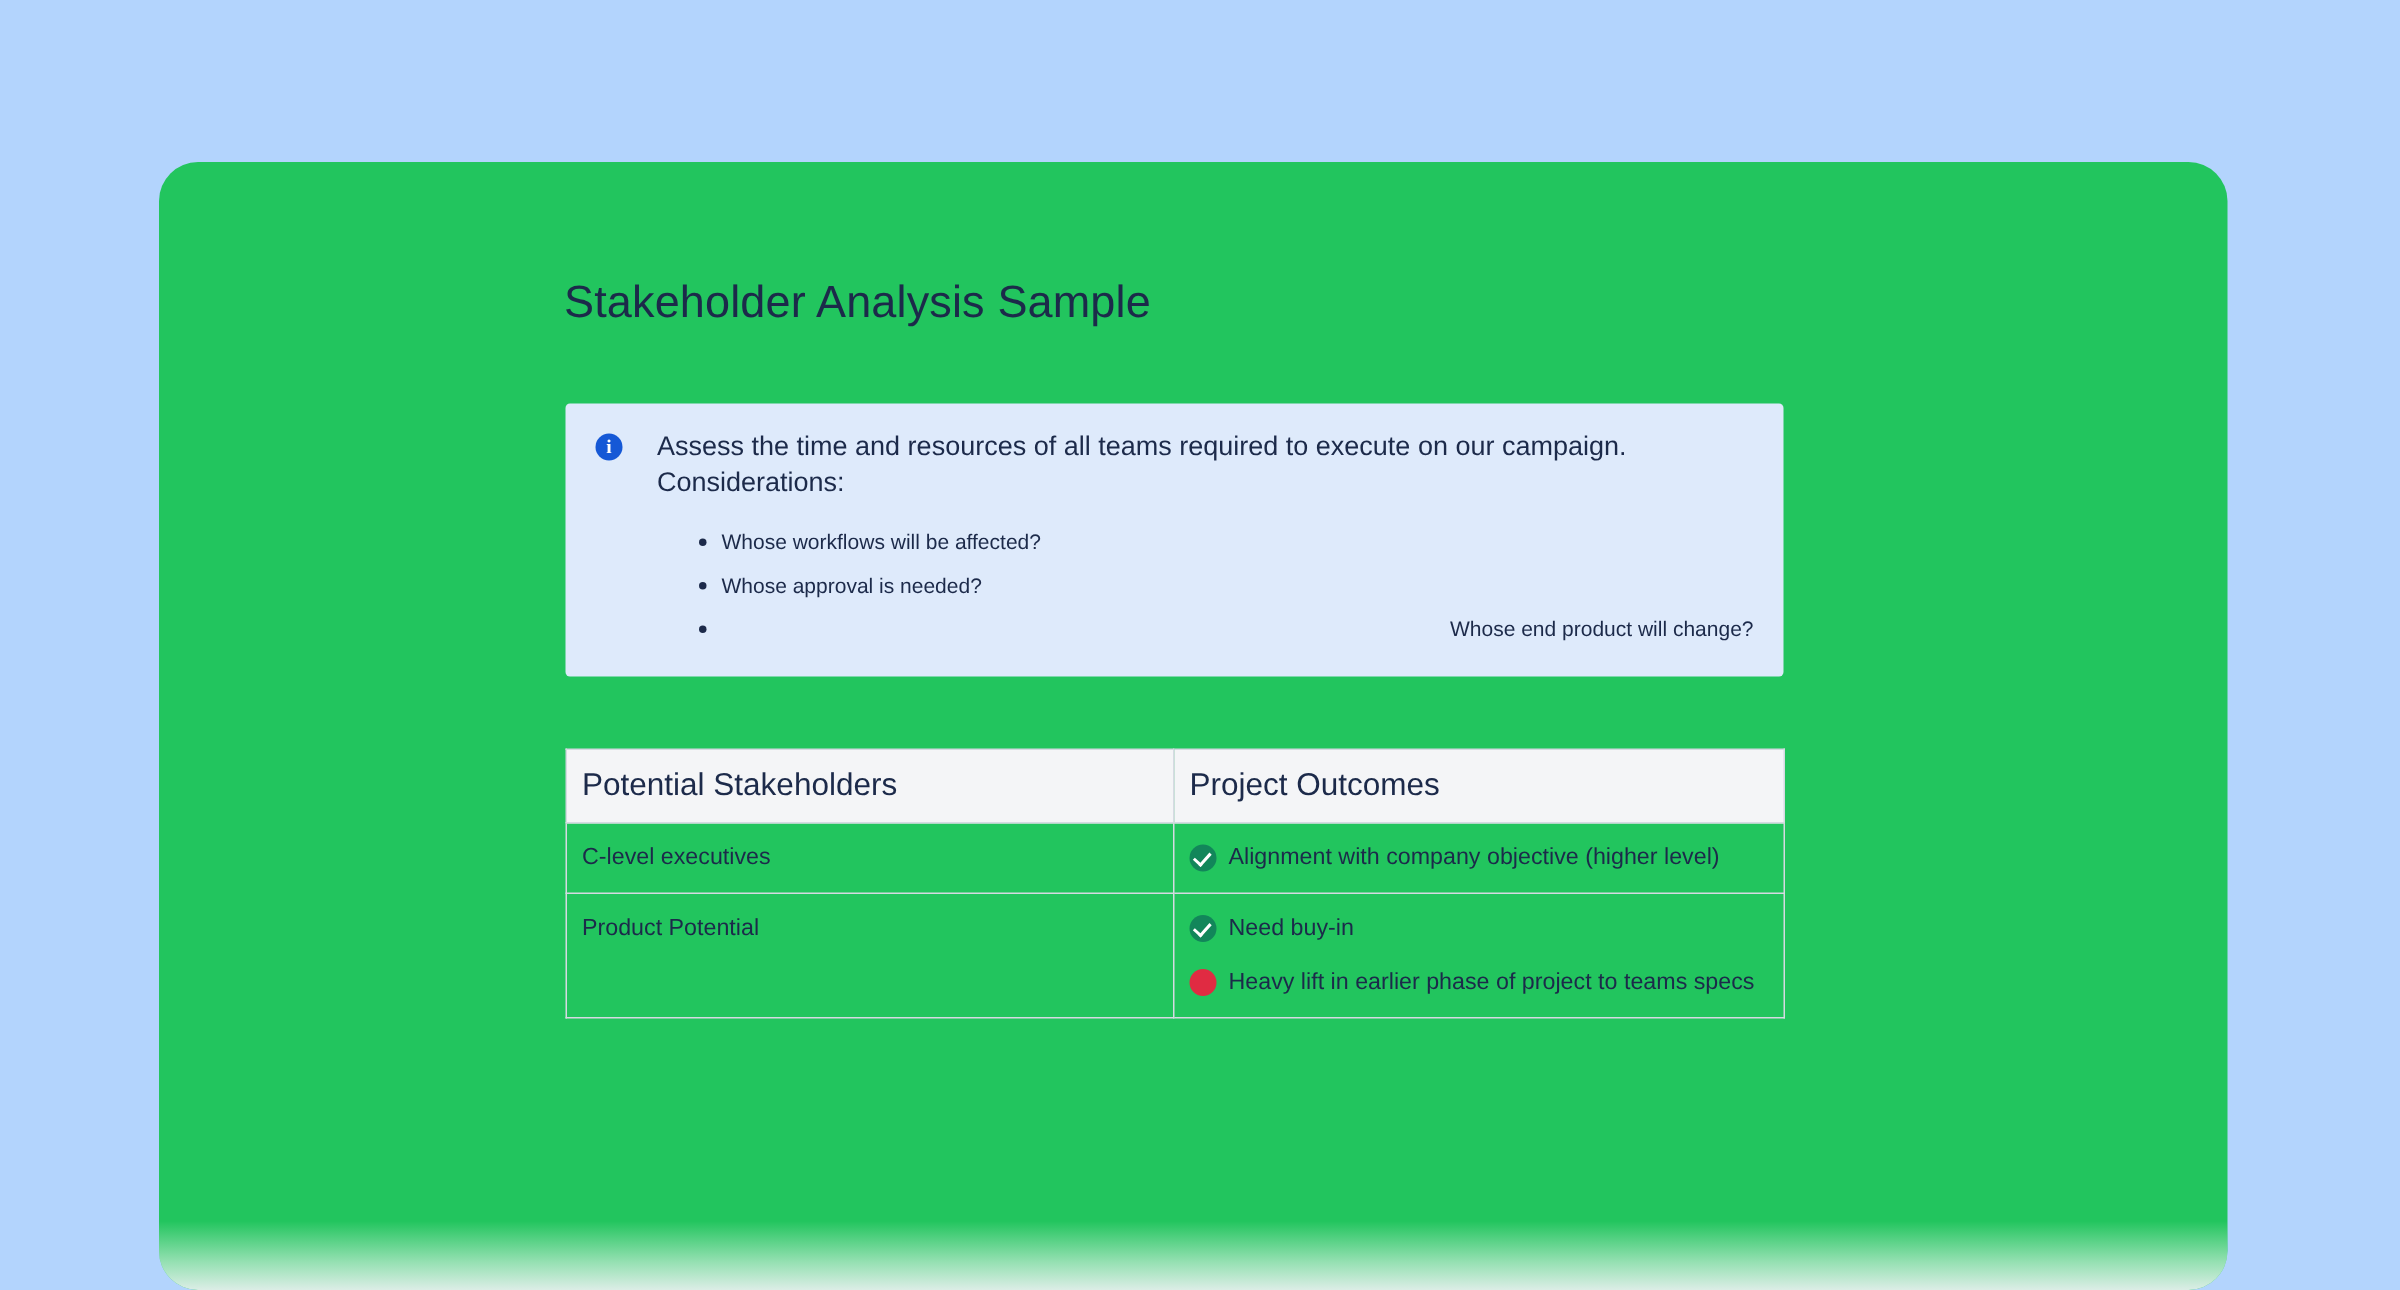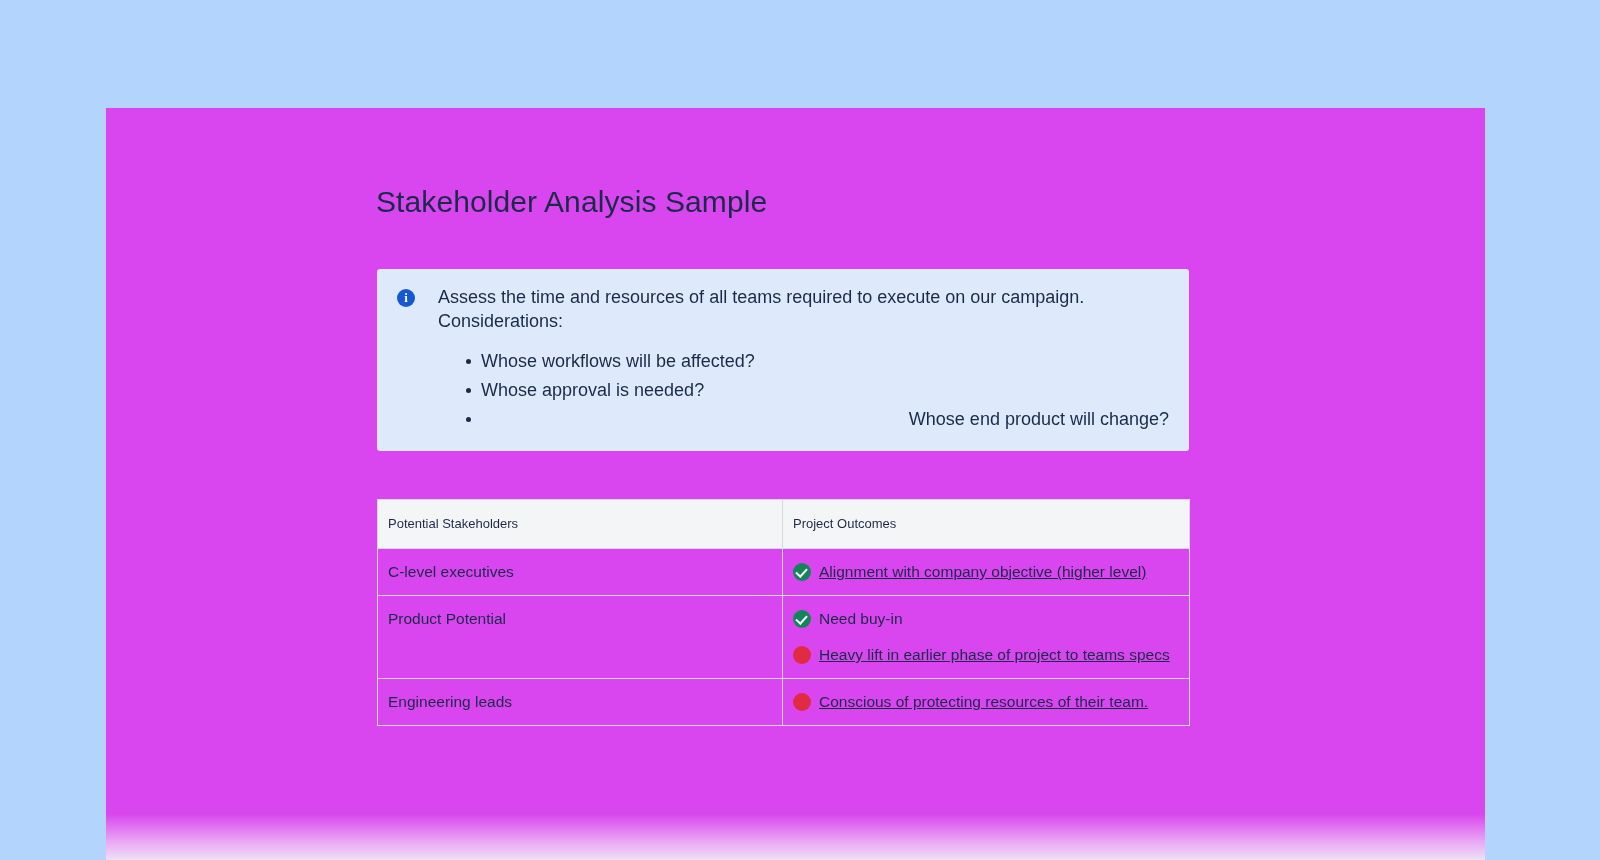--- a/index.html
+++ b/index.html
@@ -22,22 +22,23 @@
     height: 860px;
   }
 
   
   .doc-card {
     position: absolute;
     left: 106px;
     top: 108px;
     width: 1379px;
     height: 752px;
-    background: #d946ef;
+    background: #22c55e;
     overflow: hidden;
+    border-radius: 26px;
   }
 
   
   .doc-fade {
     position: absolute;
     left: 0;
     bottom: 0;
     width: 100%;
     height: 46px;
     background: linear-gradient(to bottom, rgba(255,255,255,0) 0%, rgba(246,247,249,0.55) 60%, rgba(240,242,245,0.9) 100%);
@@ -99,21 +100,21 @@
     color: #1c2a4a;
   }
 
   .info-list {
     list-style: none;
     margin-top: 16px;
   }
 
   .info-list li {
     position: relative;
-    font-size: 18px;
+    font-size: 14px;
     line-height: 24px;
     color: #1c2a4a;
     padding-left: 43px;
     margin-bottom: 5px;
   }
 
   .info-list li:last-child { margin-bottom: 0; text-align: right; }
 
   .info-list li::before {
     content: "";
@@ -141,21 +142,21 @@
   table.stake-table td {
     border: 1px solid #d5dae2;
     text-align: left;
     vertical-align: top;
     color: #1c2a4a;
     font-weight: 400;
   }
 
   table.stake-table th {
     background: #f4f5f7;
-    font-size: 13px;
+    font-size: 21px;
     line-height: 20px;
     padding: 14px 10px 14px 10px;
   }
 
   table.stake-table col.c1 { width: 405px; }
   table.stake-table col.c2 { width: 407px; }
 
   table.stake-table td {
     font-size: 15.5px;
     line-height: 20px;
@@ -164,21 +165,21 @@
 
   td.stakeholder-cell { padding-top: 14px; }
 
   .outcome-item {
     display: flex;
     align-items: flex-start;
     gap: 8px;
     margin-bottom: 16px;
   }
 
-  .outcome-item:last-child { margin-bottom: 0; text-decoration: underline; }
+  .outcome-item:last-child { margin-bottom: 0; }
 
   .outcome-text {
     font-size: 15.5px;
     line-height: 20px;
     color: #1c2a4a;
     padding-top: 0px;
   }
 
   
   .dot {
@@ -265,29 +266,20 @@
                   <span class="dot pro"></span>
                   <span class="outcome-text">Need buy-in</span>
                 </div>
                 <div class="outcome-item">
                   <span class="dot con"></span>
                   <span class="outcome-text">Heavy lift in earlier phase of project to teams specs</span>
                 </div>
               </td>
             </tr>
 
-            <tr>
-              <td class="stakeholder-cell">Engineering leads</td>
-              <td>
-                <div class="outcome-item">
-                  <span class="dot con"></span>
-                  <span class="outcome-text">Conscious of protecting resources of their team.</span>
-                </div>
-              </td>
-            </tr>
 
 
 
           </tbody>
         </table>
       </div>
 
     </div>
 
     <div class="doc-fade"></div>

